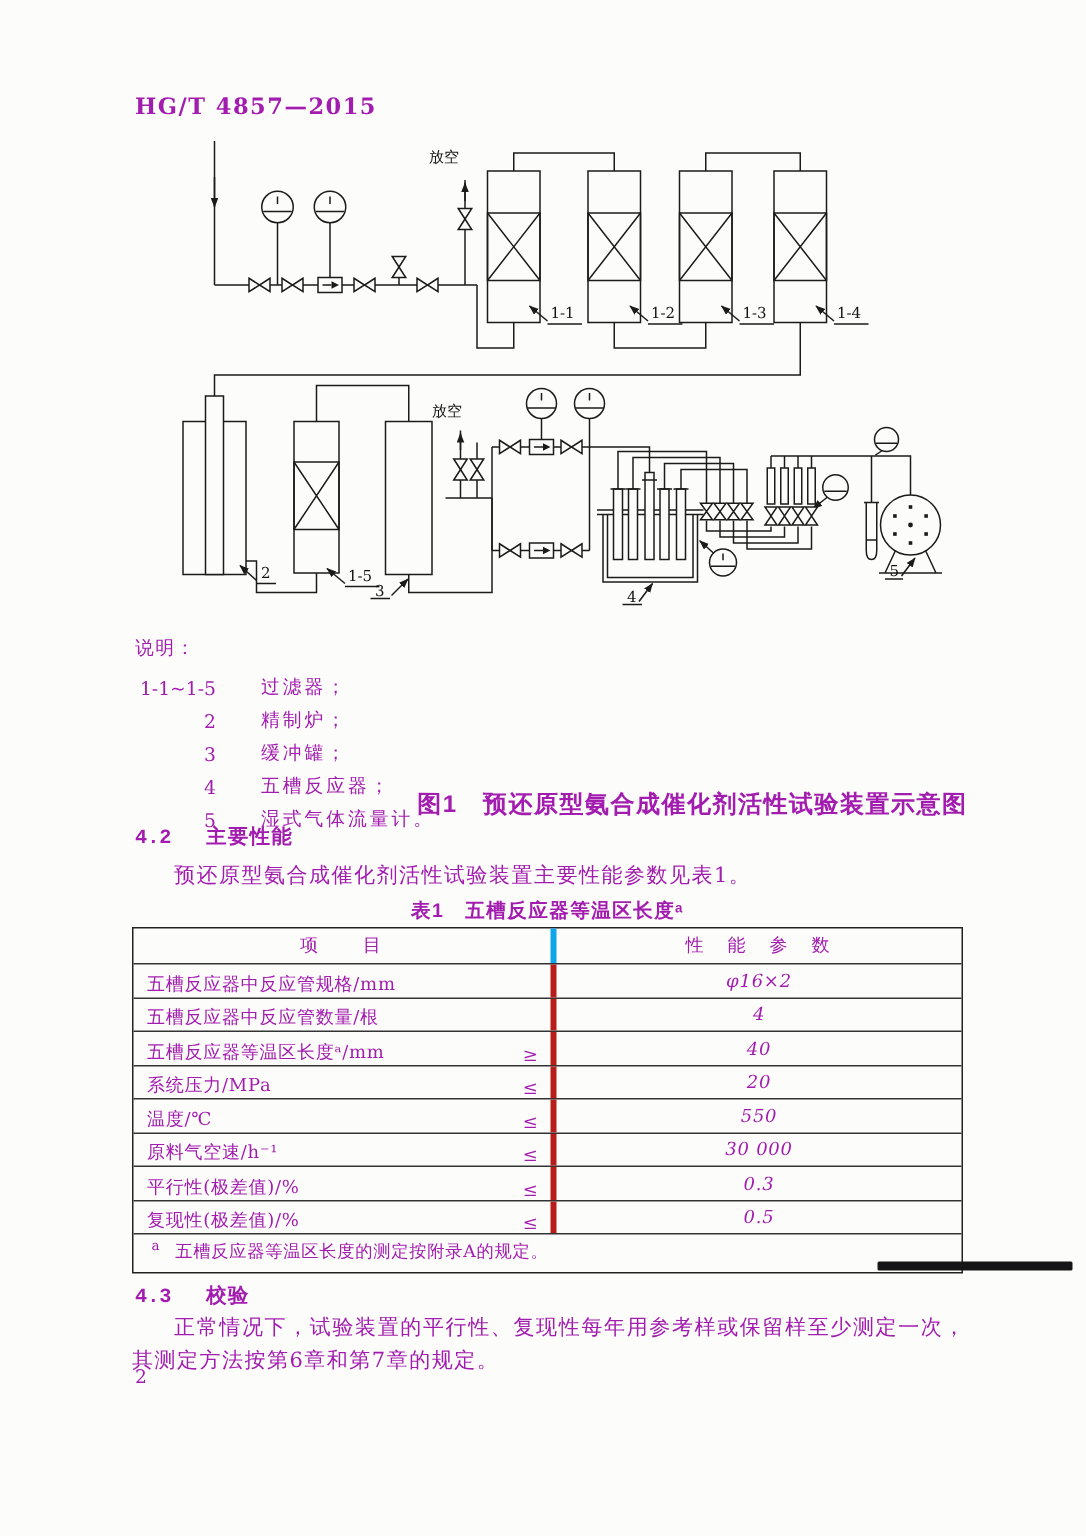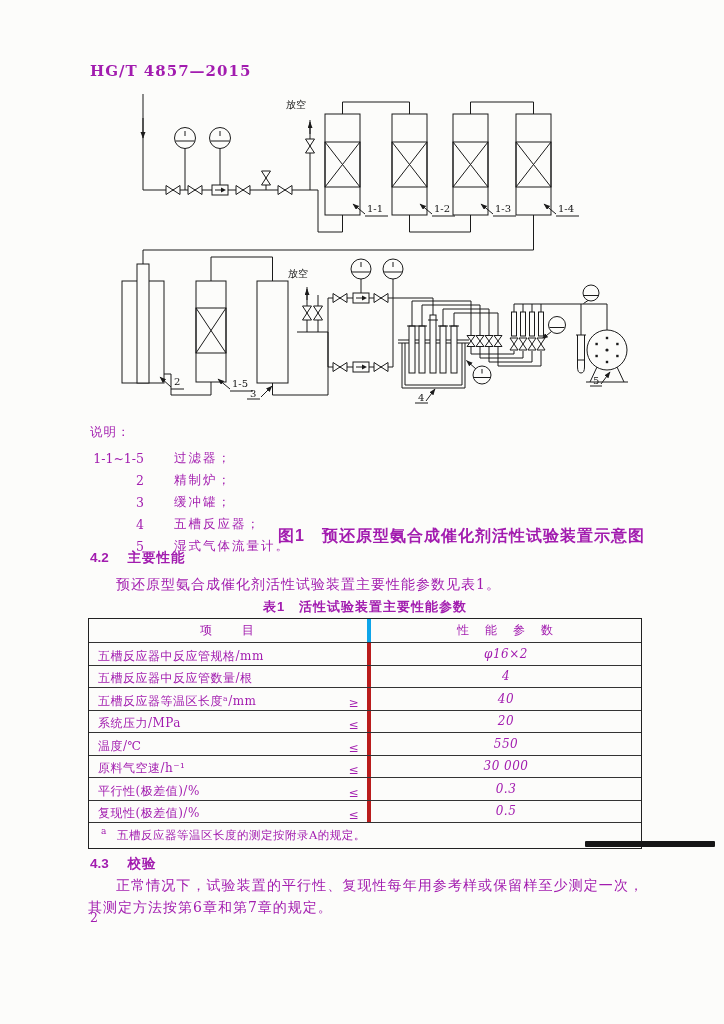--- a/index.html
+++ b/index.html
@@ -12,21 +12,21 @@
   .ln .fw{fill:#fcfcfa;}
   .ln .dk{fill:#1b1b1b;stroke:none;}
   .legend{position:absolute;left:90px;top:408px;font-size:12.5px;margin-top:16px;}
   .legend-title{margin-bottom:6px;letter-spacing:1px;}
   .legend-row{display:flex;height:22px;align-items:center;}
   .legend-key{width:54px;text-align:right;}
   .legend-val{margin-left:30px;letter-spacing:2px;}
   .fig-caption{position:absolute;left:85px;top:526px;width:560px;text-align:right;
                font-weight:bold;font-size:16px;font-family:"Liberation Sans",sans-serif;letter-spacing:1px;}
   .sec-head{position:absolute;font-weight:bold;font-size:13.5px;
-            font-family:Liberation Sans, sans-serif;letter-spacing:1px;}
+            font-family:Liberation Mono, monospace;letter-spacing:1px;}
   .sec-head .num{margin-right:14px;letter-spacing:0;}
   .s42{left:90px;top:549px;}
   .s43{left:90px;top:855px;}
   .body-p{position:absolute;font-size:14px;line-height:22px;letter-spacing:1px;}
   .p42{left:88px;top:573px;width:556px;text-indent:2em;}
   .p43{left:88px;top:874px;width:556px;text-indent:2em;text-align:justify;}
   .tbl-caption{position:absolute;left:85px;top:598px;width:560px;text-align:center;
                font-weight:bold;font-size:13px;font-family:"Liberation Sans",sans-serif;letter-spacing:1px;}
   .tbl{position:absolute;left:88px;top:618px;width:554px;border:1.5px solid #222;
        box-sizing:border-box;font-size:12px;}
@@ -314,21 +314,21 @@
   </div>
 
   <div class="fig-caption">图1　预还原型氨合成催化剂活性试验装置示意图</div>
 
   <div class="sec-head s42">
     <span class="num">4.2</span>
     <span>主要性能</span>
   </div>
   <div class="body-p p42">预还原型氨合成催化剂活性试验装置主要性能参数见表1。</div>
 
-  <div class="tbl-caption">表1　活性试验装置主要性能参数</div>
+  <div class="tbl-caption">表1　五槽反应器等温区长度ᵃ</div>
 
   <div class="tbl">
     <div class="thead">
       <div class="th1">项　　目</div>
       <div class="th2">性　能　参　数</div>
     </div>
     <div class="trow">
       <div class="c1">
           <span>五槽反应器中反应管规格/mm</span>
           <span></span>

